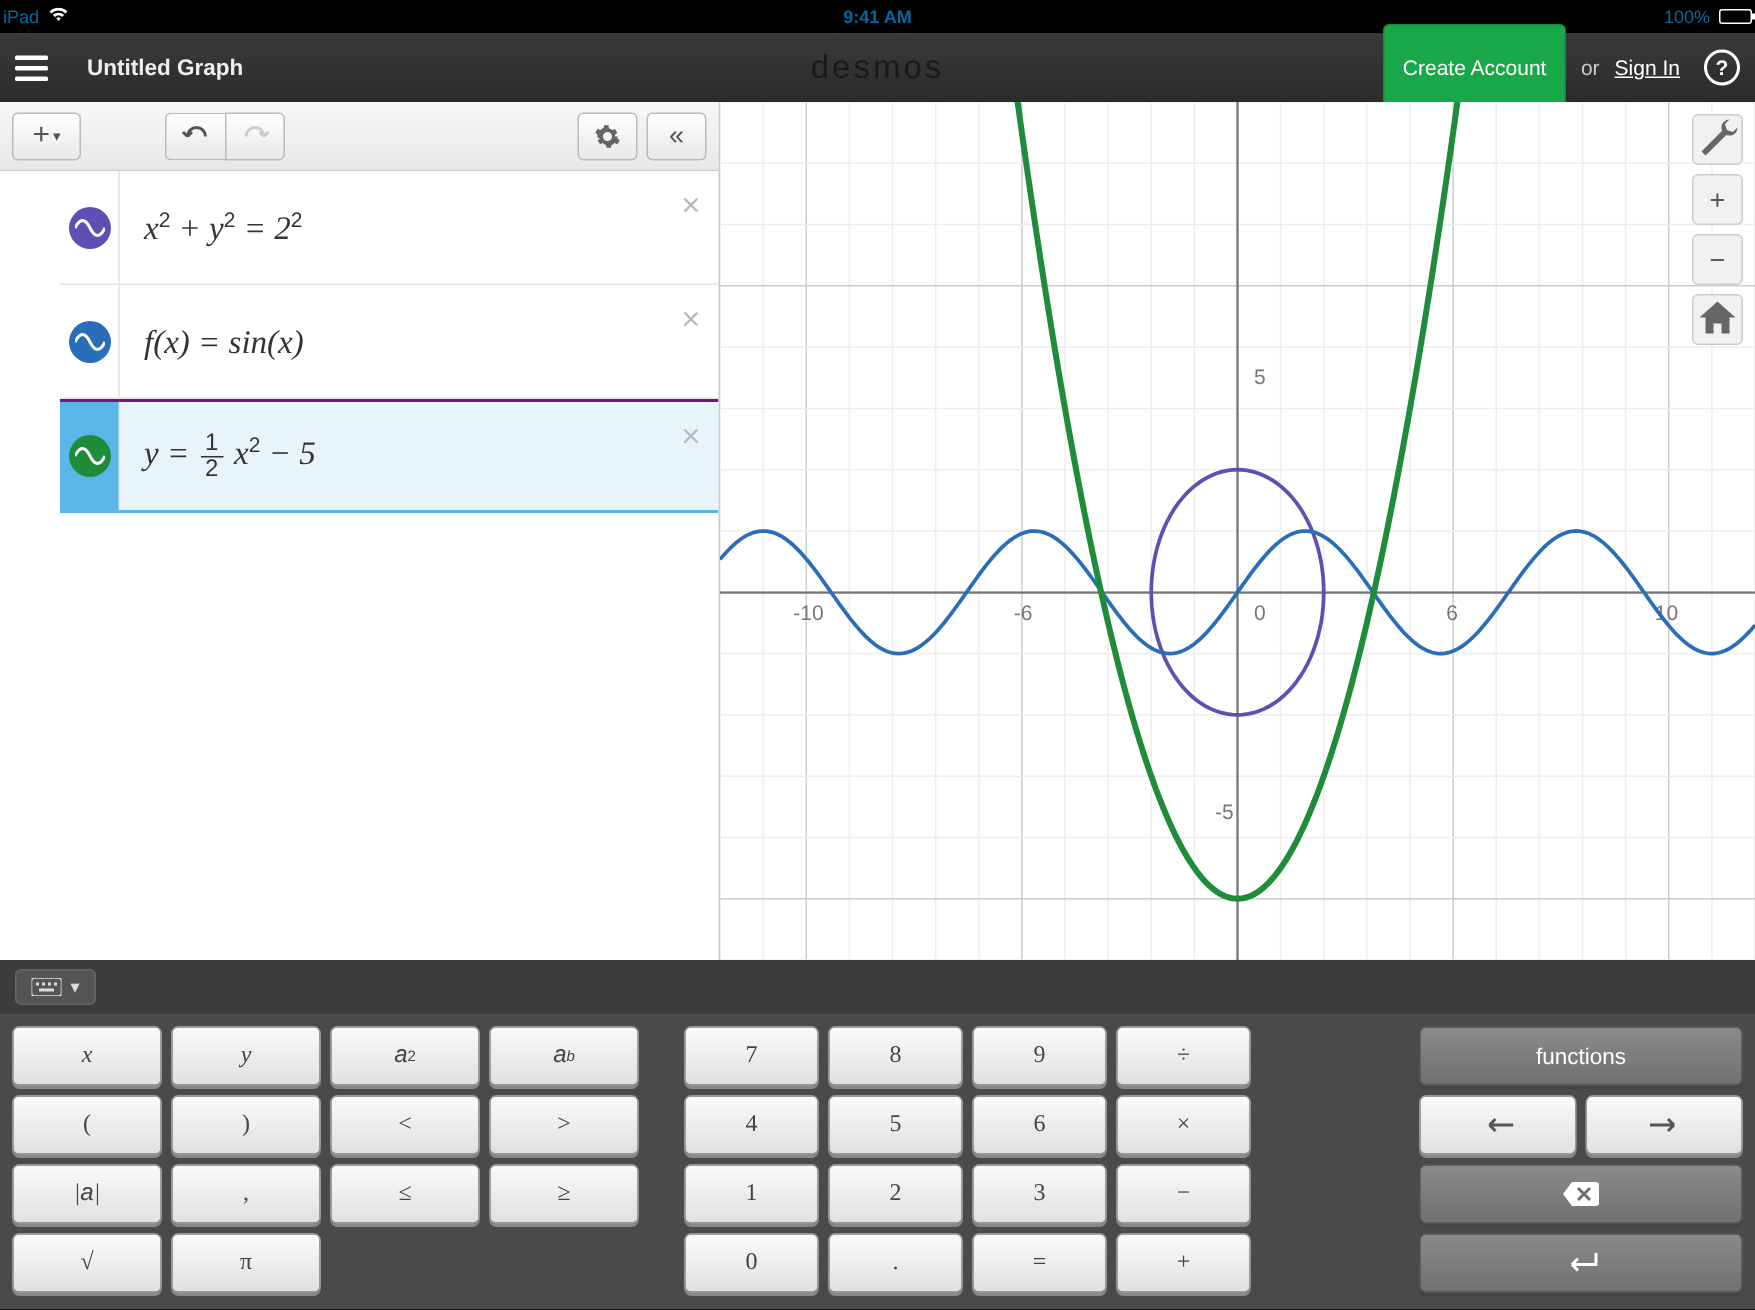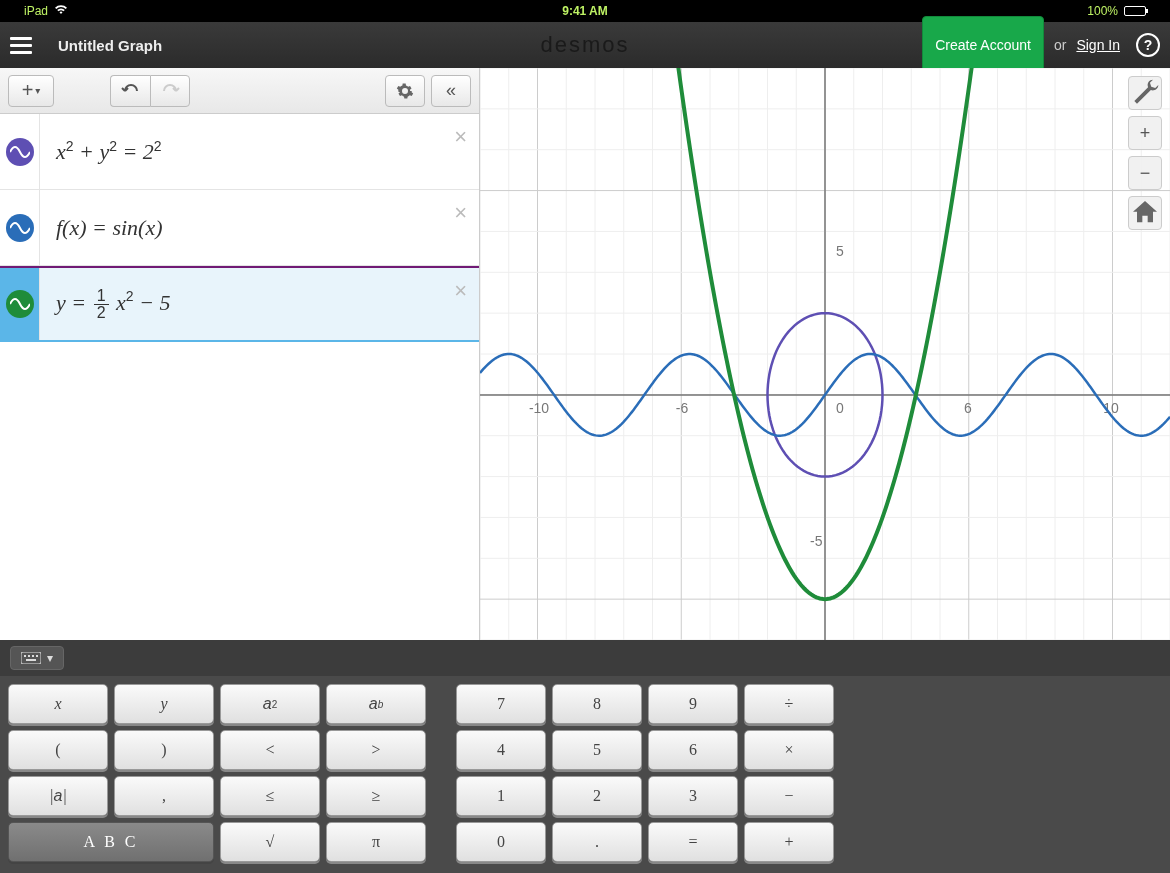--- a/index.html
+++ b/index.html
@@ -1,17 +1,17 @@
 <!DOCTYPE html>
 <html><head>
 <meta charset="utf-8">
 <style>
   * { margin:0; padding:0; box-sizing:border-box; font-family:-apple-system,Helvetica,Arial,sans-serif; }
   html,body { width:1170px; height:873px; overflow:hidden; background:#000; }
-  .statusbar { height:22px; background:#000; color:#bef264; font-size:12px; display:flex; align-items:center; justify-content:space-between; padding:0 24px; }
+  .statusbar { height:22px; background:#000; color:#0369a1; font-size:12px; display:flex; align-items:center; justify-content:space-between; padding:0 2px; }
   .status-left, .status-right { display:flex; align-items:center; gap:6px; }
   .status-center { position:absolute; left:50%; transform:translateX(-50%); font-weight:600; }
   .topbar { height:46px; background:linear-gradient(#3a3a3a,#2b2b2b); display:flex; align-items:center; padding:0 10px; color:#fff; position:relative; }
   .hamburger { width:30px; height:30px; display:flex; flex-direction:column; justify-content:center; gap:4px; cursor:pointer; }
   .hamburger span { display:block; height:3px; background:#fff; width:22px; border-radius:1px; }
   .title { margin-left:18px; font-size:15px; color:#eee;font-weight:bold; }
   .logo { position:absolute; left:50%; transform:translateX(-50%); color:#1a1a1a; font-size:22px; letter-spacing:2px; font-weight:400; }
   .topbar-right { margin-left:auto; display:flex; align-items:center; gap:10px; }
   .btn-green { background:#18a84a; color:#fff; border:1px solid #128a3b; padding:20px 12px; border-radius:4px; font-size:14px; cursor:pointer; }
   .or-text { color:#ccc; font-size:14px; }
@@ -24,21 +24,21 @@
   .tool-btn { background:linear-gradient(#fff,#e8e8e8); border:1px solid #bbb; border-radius:4px; height:32px; display:flex; align-items:center; justify-content:center; cursor:pointer; color:#555; font-size:16px; }
   .add-btn { width:46px; font-size:20px; font-weight:300; }
   .undo-redo { display:flex; gap:0; margin-left:50px; }
   .undo-redo .tool-btn { width:40px; border-radius:0; border-right:none; }
   .undo-redo .tool-btn:first-child { border-radius:4px 0 0 4px; }
   .undo-redo .tool-btn:last-child { border-radius:0 4px 4px 0; border-right:1px solid #bbb; color:#ccc; }
   .spacer { flex:1; }
   .gear-btn { width:40px; }
   .collapse-btn { width:40px; font-size:18px; }
 
-  .expr-list { flex:1; overflow:auto; }
+  .expr-list { flex:1; overflow:auto;padding-left:40px; }
   .expr-row { display:flex; align-items:center; height:76px; border-bottom:1px solid #e4e4e4; position:relative; }
   .expr-row.selected { background:#e8f4fb; border-top:2px solid #701a75; border-bottom:2px solid #5bb6e8; }
   .expr-tab { width:40px; height:100%; display:flex; align-items:center; justify-content:center; border-right:1px solid #e4e4e4; }
   .expr-tab.selected { background:#5bb6e8; }
   .curve-icon { width:28px; height:28px; border-radius:50%; display:flex; align-items:center; justify-content:center; }
   .curve-icon svg { width:20px; height:14px; }
   .expr-body { flex:1; padding:0 16px; font-family:"Times New Roman",serif; font-size:22px; color:#333; font-style:italic; }
   .expr-body sup { font-size:14px; font-style:normal; }
   .expr-body .frac { display:inline-block; text-align:center; vertical-align:middle; font-size:16px; line-height:1; margin:0 2px; font-style:normal; }
   .expr-body .frac .n { display:block; border-bottom:1px solid #333; padding:0 3px; }
@@ -288,21 +288,20 @@
         <sup style="font-style:italic">b</sup>
       </div>
     <div class="key upright">(</div>
     <div class="key upright">)</div>
     <div class="key upright">&lt;</div>
     <div class="key upright">&gt;</div>
     <div class="key">|<span style="font-style:italic">a</span>|</div>
     <div class="key upright">,</div>
     <div class="key upright">≤</div>
     <div class="key upright">≥</div>
-    <div class="key upright wide2 dark" style="letter-spacing:3px">A B C</div>
     <div class="key upright">√</div>
     <div class="key upright">π</div>
   </div>
   <div class="key-group kg2">
     <div class="key upright">7</div>
     <div class="key upright">8</div>
     <div class="key upright">9</div>
     <div class="key upright">÷</div>
     <div class="key upright">4</div>
     <div class="key upright">5</div>
@@ -310,13 +309,37 @@
     <div class="key upright">×</div>
     <div class="key upright">1</div>
     <div class="key upright">2</div>
     <div class="key upright">3</div>
     <div class="key upright">−</div>
     <div class="key upright">0</div>
     <div class="key upright">.</div>
     <div class="key upright">=</div>
     <div class="key upright">+</div>
   </div>
+  <div class="key-group kg3">
+    <div class="key upright wide2 dark" style="font-family:Arial;font-size:15px">functions</div>
+    <div class="key upright">
+        <svg width="20" height="10" viewBox="0 0 20 10">
+          <path d="M20 5 H4 M4 5 L8 1 M4 5 L8 9" stroke="#555" stroke-width="2" fill="none"></path>
+        </svg>
+      </div>
+    <div class="key upright">
+        <svg width="20" height="10" viewBox="0 0 20 10">
+          <path d="M0 5 H16 M16 5 L12 1 M16 5 L12 9" stroke="#555" stroke-width="2" fill="none"></path>
+        </svg>
+      </div>
+    <div class="key upright wide2 dark">
+        <svg width="24" height="16" viewBox="0 0 24 16">
+          <path d="M6 0 H22 A2 2 0 0 1 24 2 V14 A2 2 0 0 1 22 16 H6 L0 8 Z" fill="#fff"></path>
+          <path d="M10 4 L18 12 M18 4 L10 12" stroke="#707070" stroke-width="2"></path>
+        </svg>
+      </div>
+    <div class="key upright wide2 dark">
+        <svg width="24" height="14" viewBox="0 0 24 14">
+          <path d="M22 0 V8 H6 M6 8 L10 4 M6 8 L10 12" stroke="#fff" stroke-width="2" fill="none"></path>
+        </svg>
+      </div>
+  </div>
 </div>
 
 </body></html>

